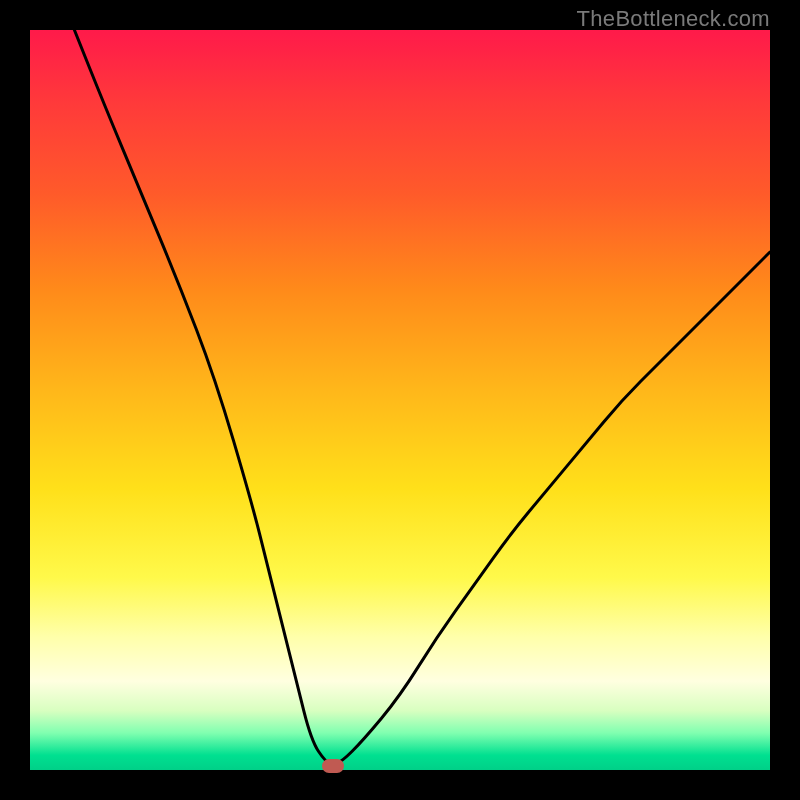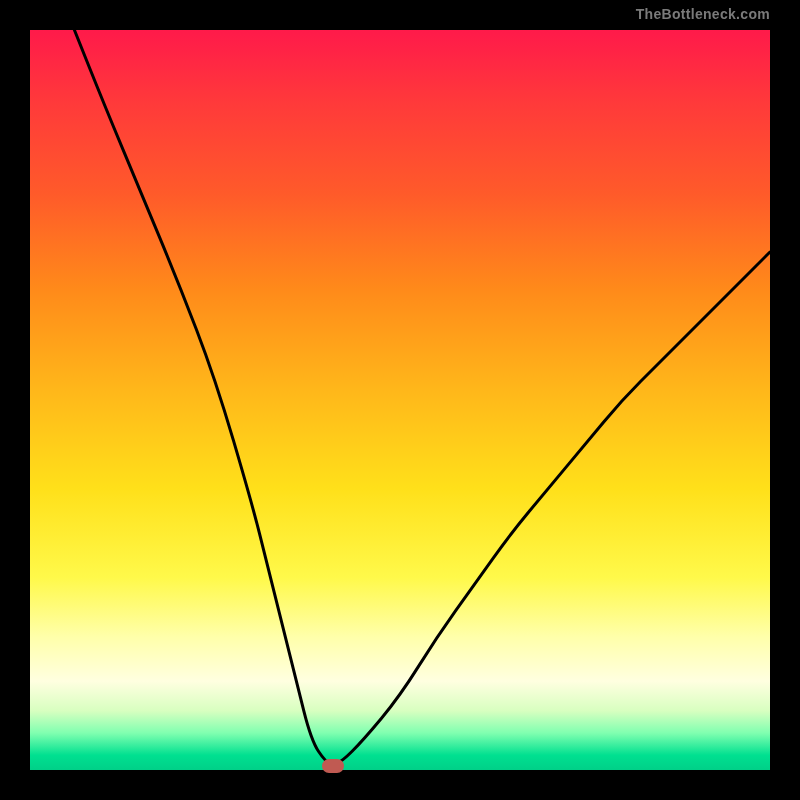--- a/index.html
+++ b/index.html
@@ -45,22 +45,22 @@
     left: 0;
     top: 0;
     width: 740px;
     height: 740px;
   }
   .watermark {
     position: absolute;
     top: 6px;
     right: 30px;
     color: #7a7a7a;
-    font-size: 14px;
-    font-weight: 700;
+    font-size: 22px;
+    font-weight: 400;
     letter-spacing: 0.3px;
   }
   .marker {
     position: absolute;
     width: 22px;
     height: 14px;
     background: #c05a52;
     border-radius: 7px;
   }
 </style>

